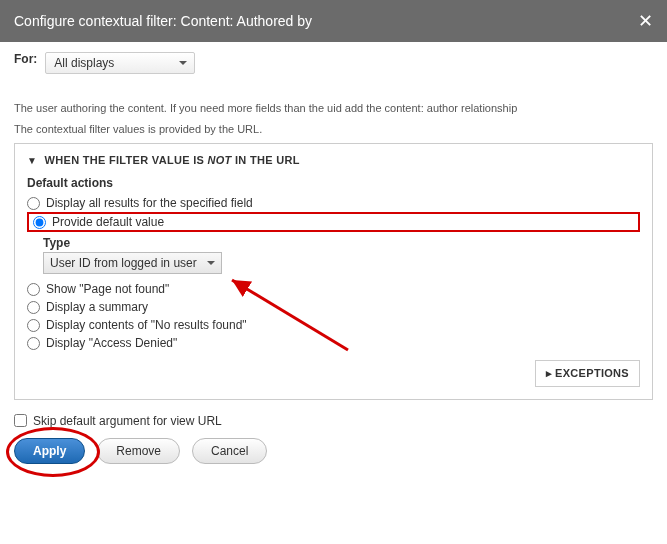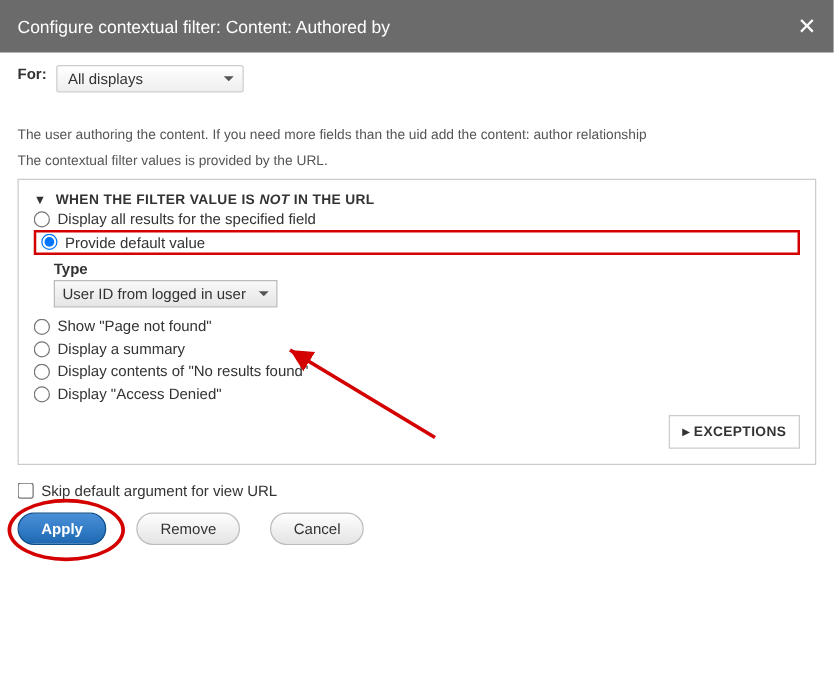--- a/index.html
+++ b/index.html
@@ -13,31 +13,31 @@
   .select-widget { border: 1px solid #ccc; background: linear-gradient(#fff,#eee); padding: 3px 24px 3px 8px; position: relative; border-radius: 2px; display: inline-block; min-width: 150px; font-size: 12px; }
   .select-widget::after { content: ""; position: absolute; right: 7px; top: 50%; margin-top: -2px; border: 4px solid transparent; border-top-color: #555; }
   .help { color: #555; font-size: 11px; line-height: 1.5; margin-bottom: 4px; }
   .fieldset { border: 1px solid #ccc; padding: 10px 12px 12px 12px; margin-top: 6px; position: relative; }
   .fs-legend { font-size: 11px; font-weight: bold; letter-spacing: 0.3px; text-transform: uppercase; }
   .fs-legend .disclosure { display:inline-block; margin-right:4px; font-size:10px; }
   .fs-legend em { font-style: italic; }
   .section-title { font-weight: bold; font-size: 12px; margin-top: 10px; margin-bottom: 4px; }
   .radio-row { display: flex; align-items: center; gap: 6px; padding: 2px 0; font-size: 12px; }
   .radio-row input[type=radio] { margin: 0; }
-  .highlight-box { border: 2px solid #d40000; padding: 1px 4px; display:flex; align-items:flex-start; gap:6px; }
+  .highlight-box { border: 2px solid #d40000; padding: 1px 4px; display:flex; align-items:center; gap:6px; }
   .type-label { font-weight: bold; font-size: 12px; margin-left: 16px; margin-top:4px; }
   .type-select-wrap { margin-left: 16px; margin-top: 2px; margin-bottom: 6px; }
   .type-select { border: 1px solid #bbb; background: linear-gradient(#f8f8f8,#e6e6e6); padding: 3px 24px 3px 6px; position: relative; display:inline-block; font-size:12px; }
   .type-select::after { content: ""; position: absolute; right: 6px; top: 50%; margin-top: -2px; border: 4px solid transparent; border-top-color: #555; }
   .exceptions-box { border: 1px solid #ccc; padding: 6px 10px; float: right; margin-top: 8px; font-size: 11px; font-weight: bold; letter-spacing: 0.3px; }
   .clear { clear: both; }
   .skip-row { margin-top: 14px; display:flex; align-items:flex-start; gap:6px; }
   .skip-row label { font-size:12px; }
   .skip-help { color:#555; font-size:11px; line-height:1.4; margin-left:20px; margin-top:4px; margin-bottom:8px; }
-  .actions { padding: 10px 14px 14px 14px; display:flex; gap:24px; align-items:center; position:relative; }
+  .actions { padding: 10px 14px 14px 14px; display:flex; gap:12px; align-items:center; position:relative; }
   .btn-primary { background: linear-gradient(#4a90d9,#1e69b3); color:#fff; border:1px solid #0e4f8a; border-radius:14px; padding:5px 18px; font-size:12px; font-weight:bold; cursor:pointer; }
   .btn { background: linear-gradient(#fefefe,#e4e4e4); color:#333; border:1px solid #bbb; border-radius:14px; padding:5px 18px; font-size:12px; cursor:pointer; }
   .arrow-annot { position:absolute; pointer-events:none; }
   .circle-annot { position:absolute; border:3px solid #d40000; border-radius:50%; width:94px; height:50px; pointer-events:none; }
 </style>
 </head>
 <body>
 
 <div class="modal-header">
   <span class="modal-title">Configure contextual filter: Content: Authored by</span>
@@ -54,20 +54,21 @@
 
   <p class="help">The user authoring the content. If you need more fields than the uid add the content: author relationship</p>
   <p class="help">The contextual filter values is provided by the URL.</p>
 
   <div class="fieldset">
     <div class="fs-legend">
       <span class="disclosure">▼</span>
       <span>WHEN THE FILTER VALUE IS </span><em>NOT</em><span> IN THE URL</span>
     </div>
 
+    <div class="section-title">Default actions</div>
 
     <div class="radio-row">
       <input type="radio" name="da" style="">
       <label>Display all results for the specified field</label>
     </div>
 
     <div class="highlight-box">
       <input type="radio" name="da" checked="" style="">
       <label>Provide default value</label>
     </div>

